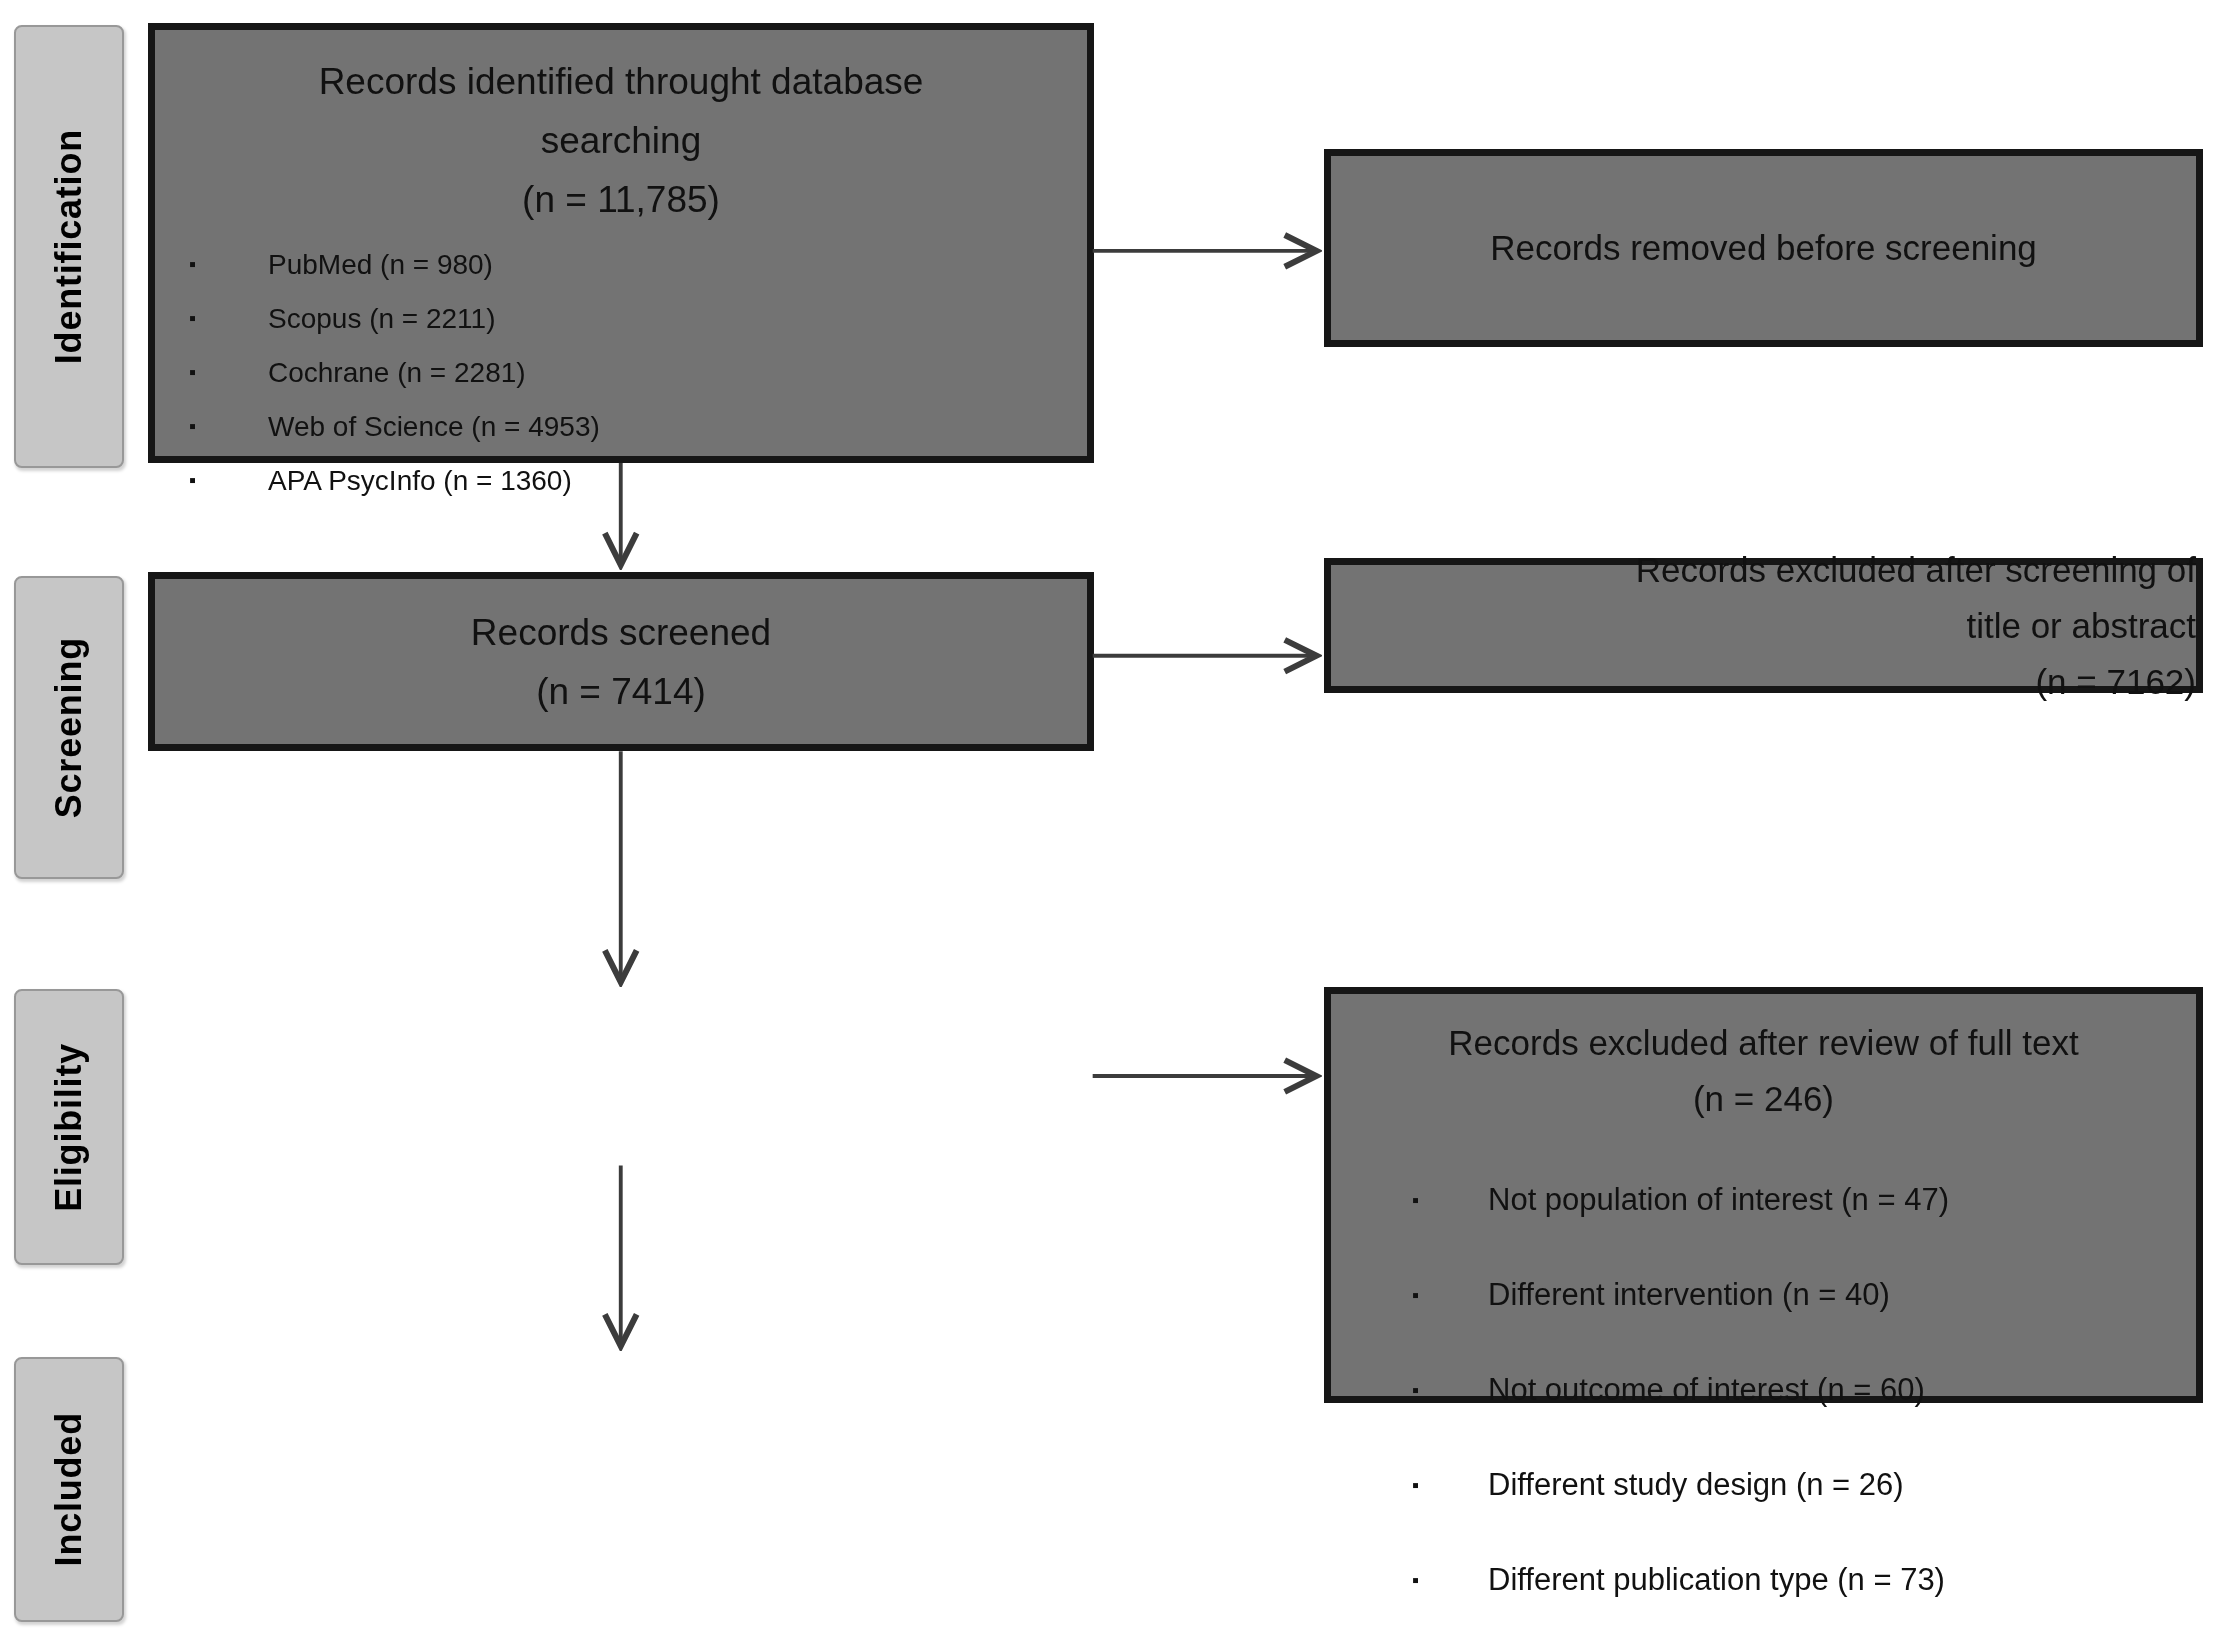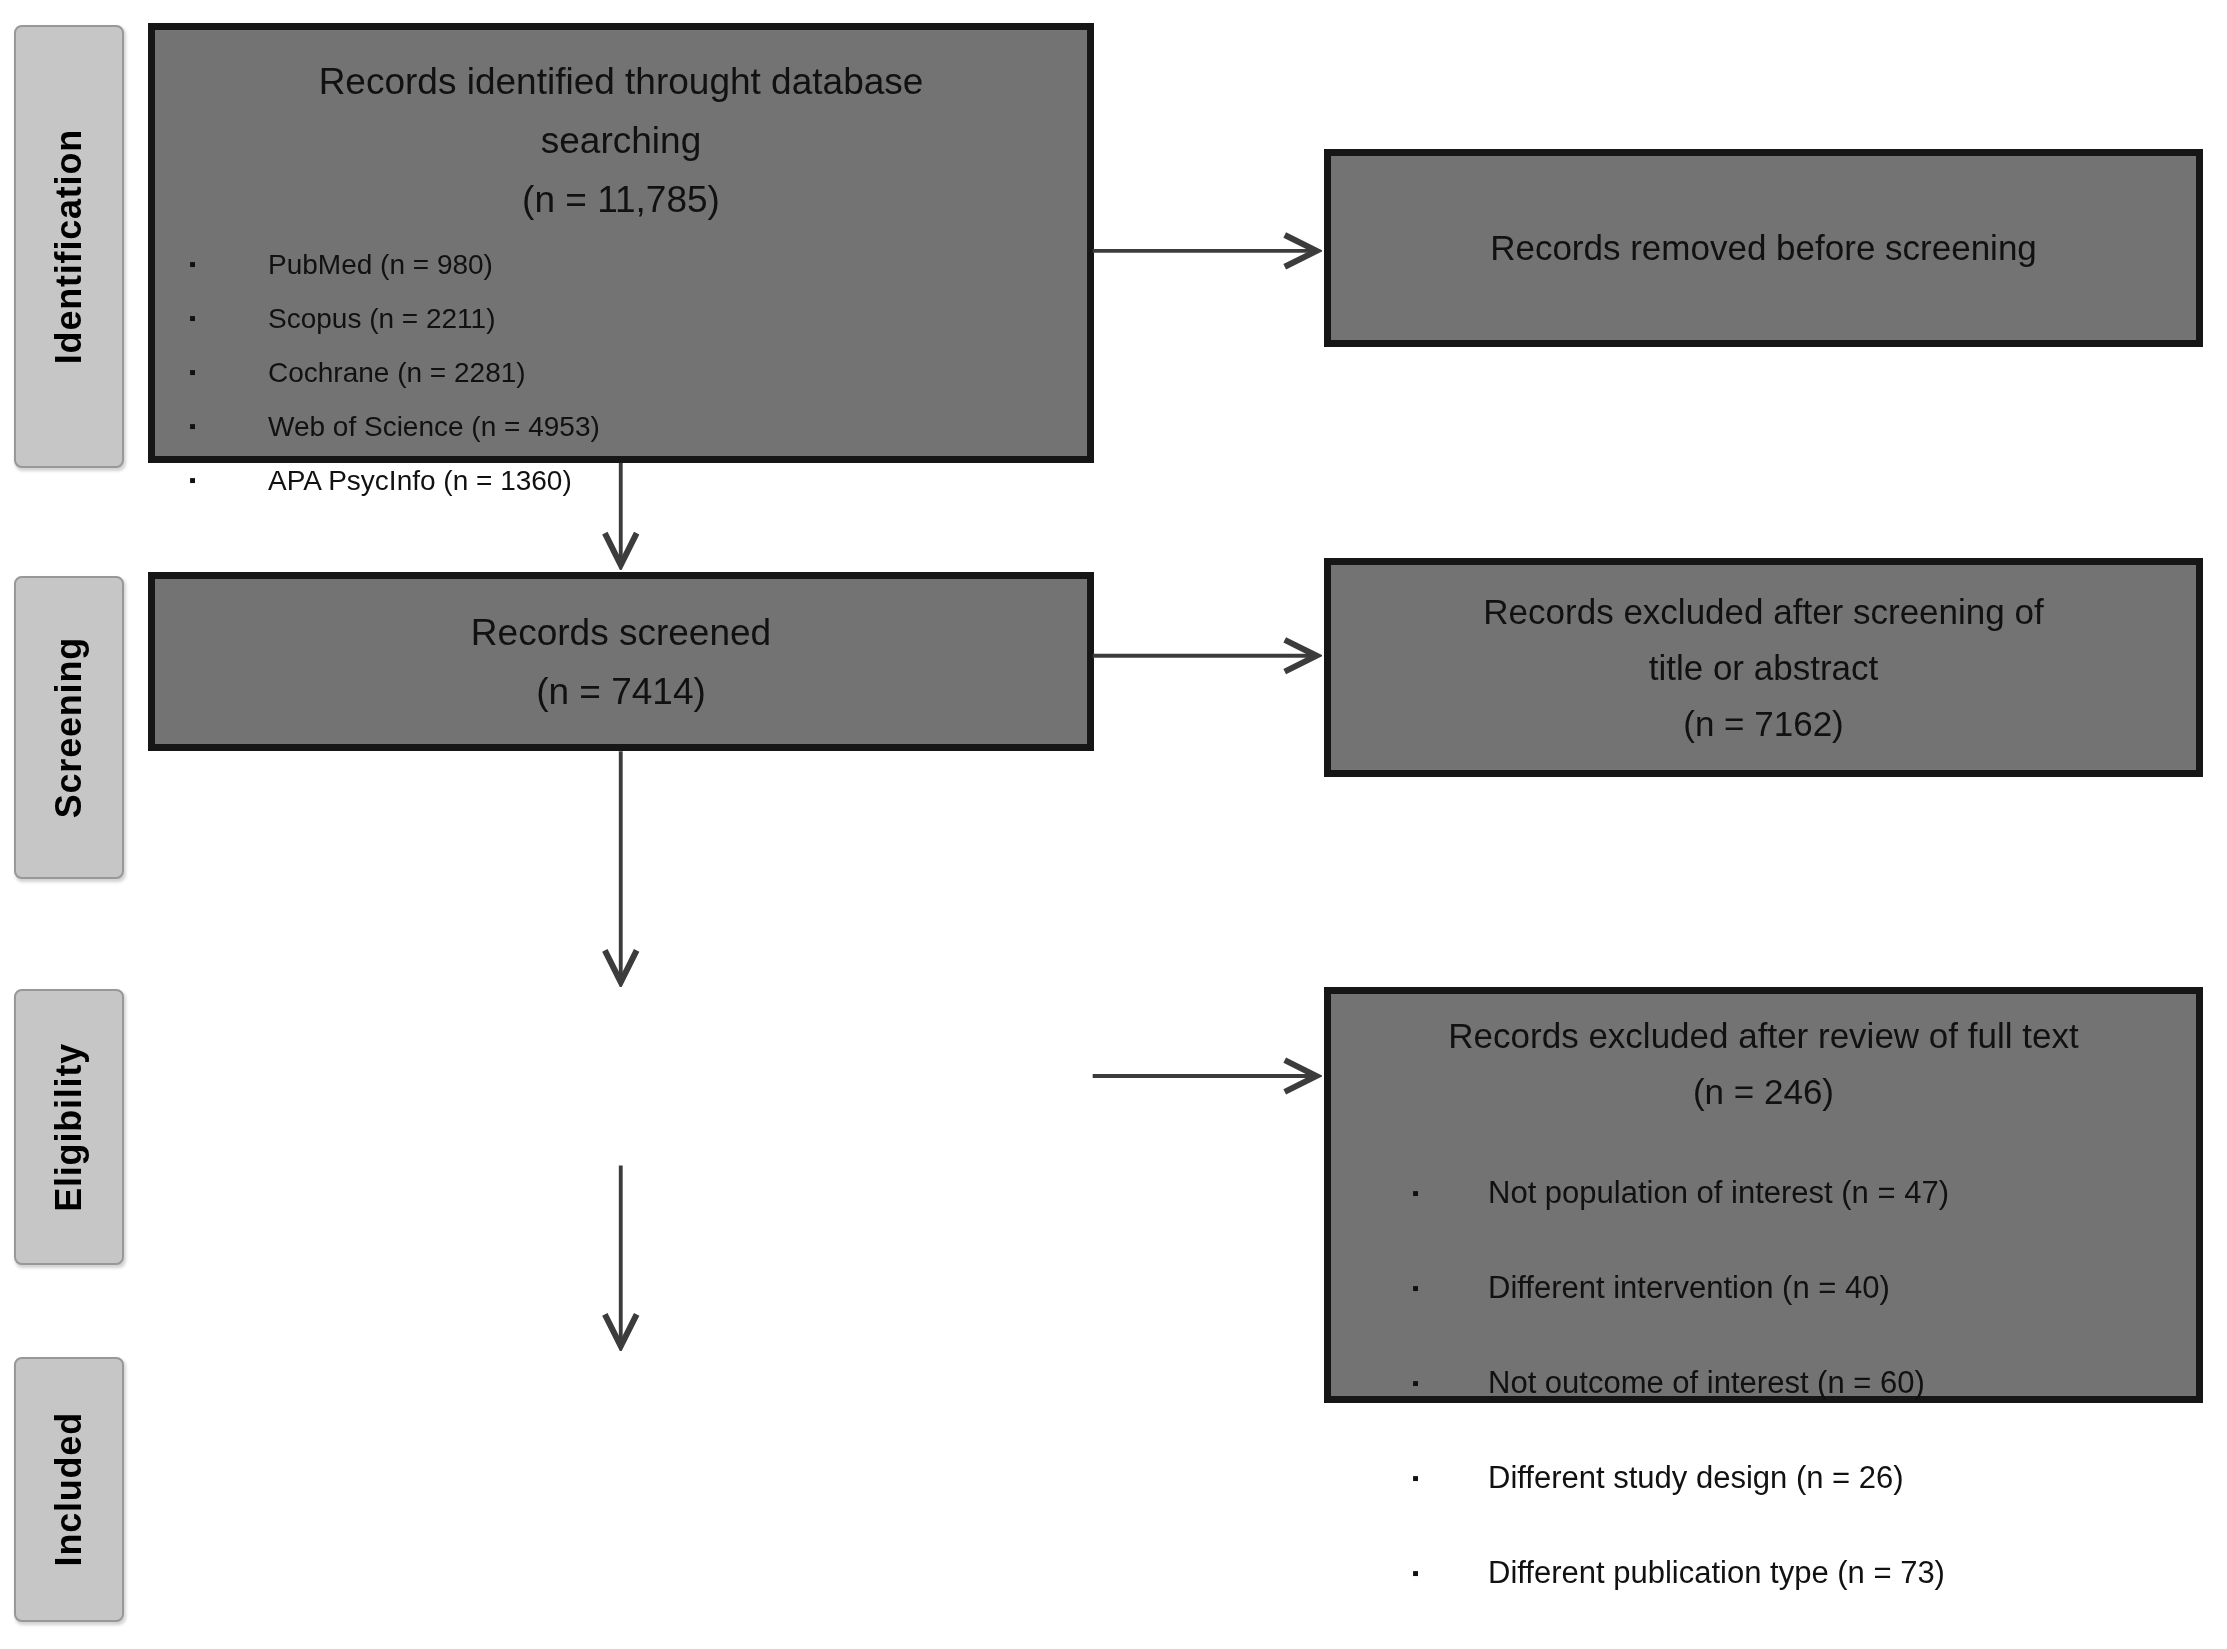--- a/index.html
+++ b/index.html
@@ -120,28 +120,28 @@
 
   <div class="box" style="left:1324px; top:149px; width:879px; height:198px;gap:44px;">
     <div class="line-sm">Records removed before screening</div>
   </div>
 
   <div class="box" style="left:148px; top:572px; width:946px; height:179px;">
     <div class="line">Records screened</div>
     <div class="line">(n = 7414)</div>
   </div>
 
-  <div class="box" style="left:1324px; top:558px; width:879px; height:219px;">
+  <div class="box" style="left:1324px; top:558px; width:879px; height:135px;align-items:flex-end;">
     <div class="line-sm">Records excluded after screening of</div>
     <div class="line-sm">title or abstract</div>
     <div class="line-sm">(n = 7162)</div>
   </div>
 
 
-  <div class="box box-top-align" style="left:1324px; top:987px; width:879px; height:416px; padding-top:14px;">
+  <div class="box box-top-align" style="left:1324px; top:987px; width:879px; height:416px; padding-top:21px;">
     <div class="line-sm">Records excluded after review of full text</div>
     <div class="line-sm">(n = 246)</div>
     <ul class="bullets bullets-excluded">
       <li>
         <span class="bullet">▪</span>
         <span class="item-text">Not population of interest (n = 47)</span>
       </li>
       <li>
         <span class="bullet">▪</span>
         <span class="item-text">Different intervention (n = 40)</span>

